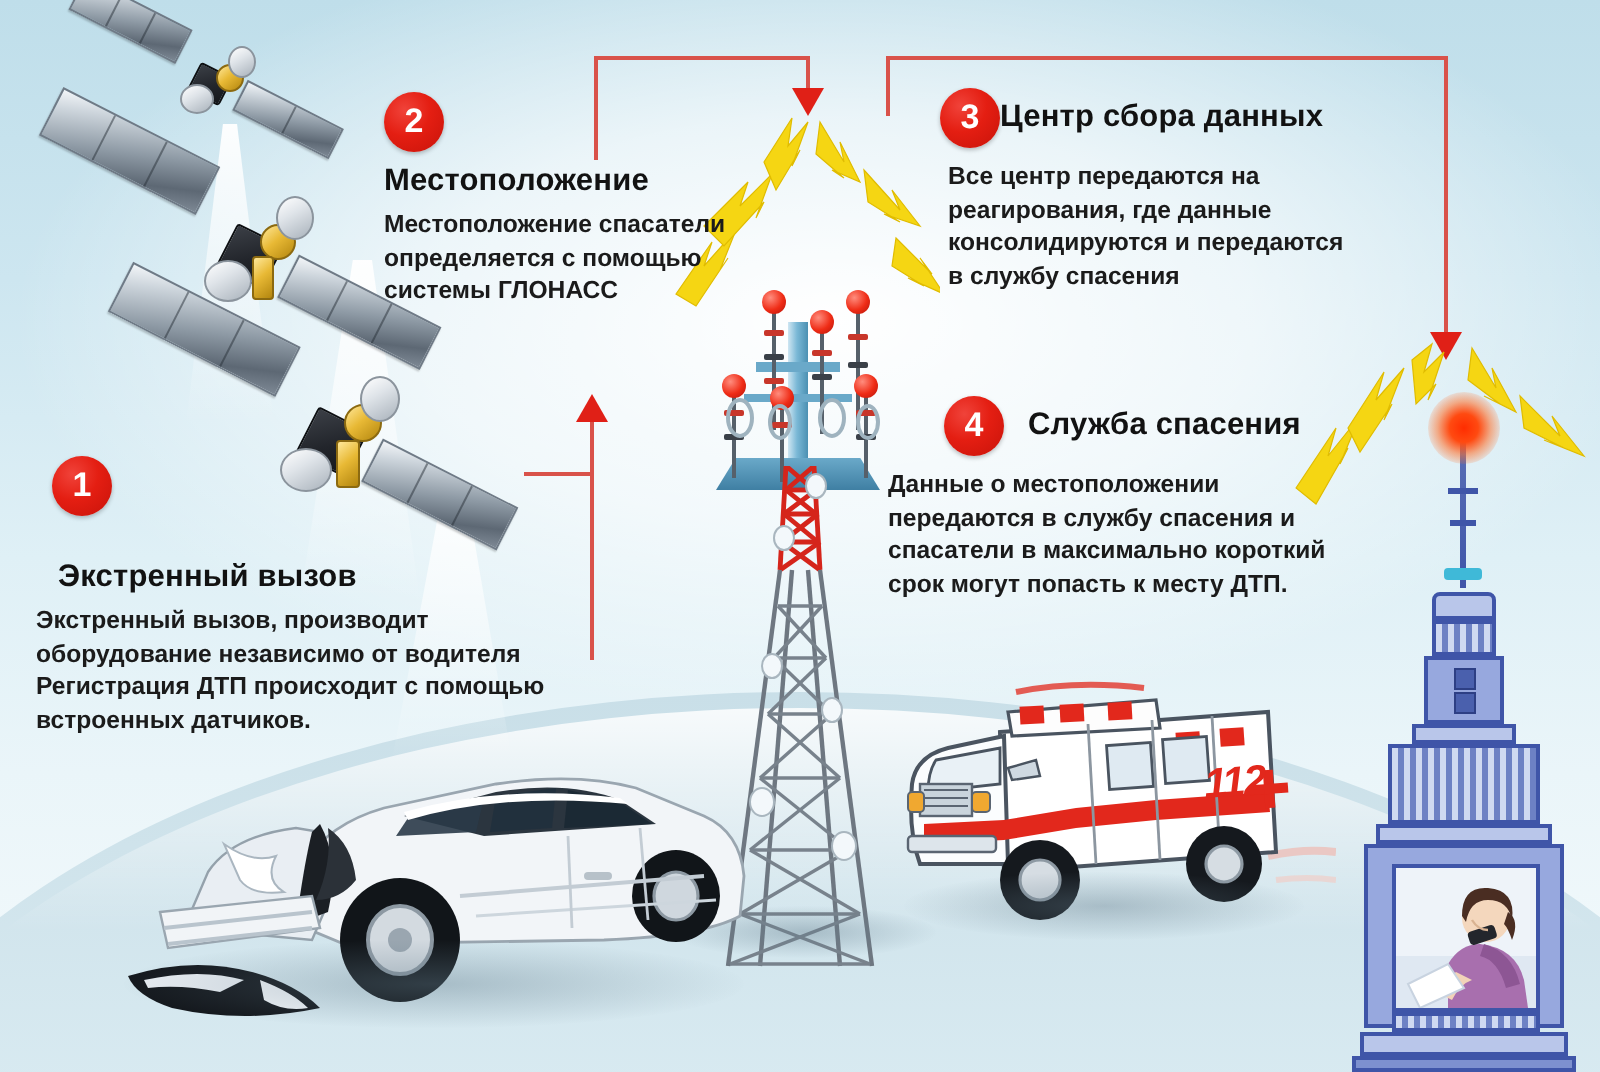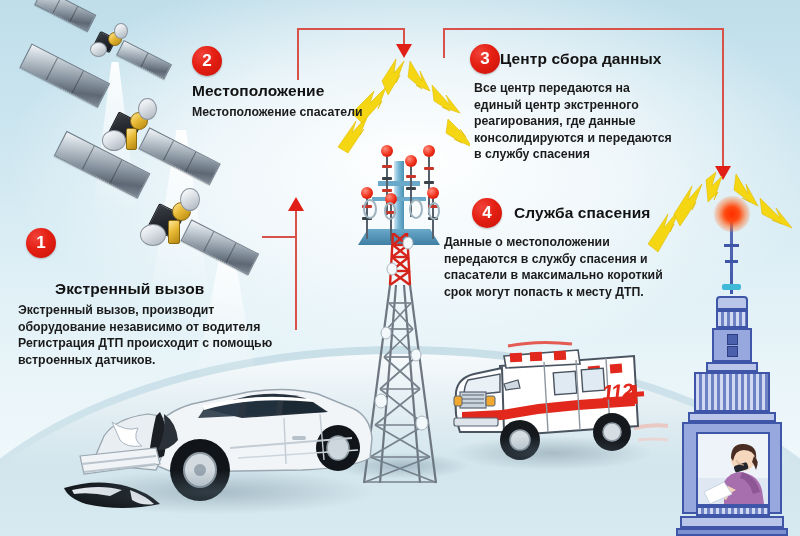--- a/index.html
+++ b/index.html
@@ -478,43 +478,44 @@
       <g transform="translate(196,54) rotate(-4)">
         <rect x="-2" y="-9" width="5" height="19" fill="#e2281c"></rect>
         <rect x="-9" y="-2" width="19" height="5" fill="#e2281c"></rect>
       </g>
     </svg>
     <div class="amb-num" style="left:164px;top:40px;">112</div>
   </div>
 
   <div class="block" style="left:18px;top:228px;width:300px;">
     <div class="badge" style="left:8px;top:0;">1</div>
-    <div class="heading" style="position:absolute;left:37px;top:52px;text-align:center;">Экстренный вызов</div>
+    <div class="heading" style="position:absolute;left:11px;top:52px;text-align:center;">Экстренный вызов</div>
     <div class="body" style="position:absolute;left:0px;top:74px;width:300px;">
       <div>Экстренный вызов, производит</div>
       <div>оборудование независимо от водителя</div>
       <div>Регистрация  ДТП происходит с помощью</div>
       <div>встроенных датчиков.</div>
     </div>
   </div>
 
   <div class="block" style="left:192px;top:46px;width:210px;">
     <div class="badge" style="left:0;top:0;">2</div>
     <div class="heading" style="position:absolute;left:0px;top:36px;">Местоположение</div>
     <div class="body" style="position:absolute;left:0px;top:58px;width:205px;">
       <div>Местоположение спасатели</div>
+      <div>определяется с помощью</div>
+      <div>системы ГЛОНАСС</div>
     </div>
   </div>
 
   <div class="block" style="left:470px;top:44px;width:240px;">
     <div class="badge" style="left:0;top:0;">3</div>
     <div class="heading" style="position:absolute;left:30px;top:6px;">Центр сбора данных</div>
     <div class="body" style="position:absolute;left:4px;top:36px;width:236px;">
       <div>Все центр передаются на</div>
-      <div>единый центр экстренного</div>
       <div>реагирования, где данные</div>
       <div>консолидируются и передаются</div>
       <div>в службу спасения</div>
     </div>
   </div>
 
   <div class="block" style="left:472px;top:198px;width:250px;">
     <div class="badge" style="left:0;top:0;">4</div>
     <div class="heading" style="position:absolute;left:42px;top:6px;">Служба спасения</div>
     <div class="body" style="position:absolute;left:-28px;top:36px;width:268px;">

